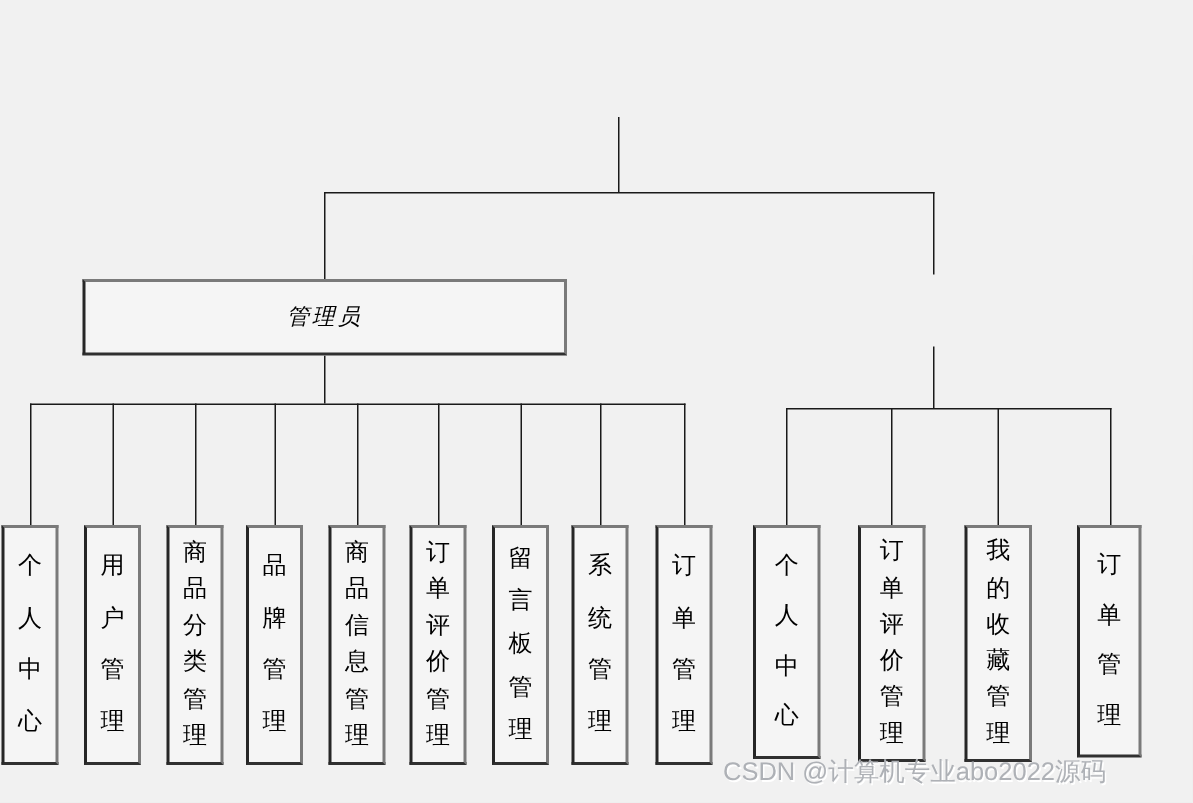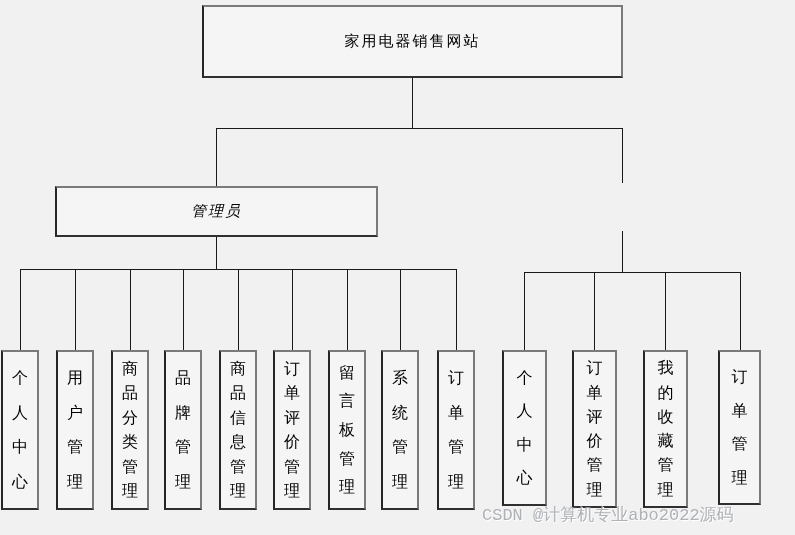--- a/index.html
+++ b/index.html
@@ -42,21 +42,20 @@
   }
   .line-v{width:1px;}
   .line-h{height:1px;}
   .watermark{
     position:absolute;
     left:482px;top:503px;
     font-size:17px;
     color:#aeb1b6;
     text-shadow:1px 1px 0 #ffffff;
     white-space:nowrap;
-    font-family:Liberation Mono, monospace;
   }
 </style>
 </head>
 <body>
 
 <div class="canvas">
 
   <div class="line line-v" style="left:412px;top:78px;height:50px;"></div>
   <div class="line line-h" style="left:216px;top:128px;width:407px;"></div>
   <div class="line line-v" style="left:216px;top:128px;height:58px;"></div>
@@ -74,23 +73,20 @@
   <div class="line line-v" style="left:400px;top:269px;height:81px;"></div>
   <div class="line line-v" style="left:456px;top:269px;height:81px;"></div>
 
   <div class="line line-v" style="left:622px;top:231px;height:41px;"></div>
   <div class="line line-h" style="left:524px;top:272px;width:217px;"></div>
   <div class="line line-v" style="left:524px;top:272px;height:78px;"></div>
   <div class="line line-v" style="left:594px;top:272px;height:78px;"></div>
   <div class="line line-v" style="left:665px;top:272px;height:78px;"></div>
   <div class="line line-v" style="left:740px;top:272px;height:78px;"></div>
 
-  <div class="node hbox" style="left:202px;top:5px;width:421px;height:73px;">
-    <span>家用电器销售网站</span>
-  </div>
 
   <div class="node hbox" style="left:55px;top:186px;width:323px;height:51px;font-style:italic;">
     <span>管理员</span>
   </div>
 
   <div class="node vbox" style="left:1px;top:350px;width:38px;height:160px;">
     <div class="vtext">
         <span>个</span>
         <span>人</span>
         <span>中</span>

